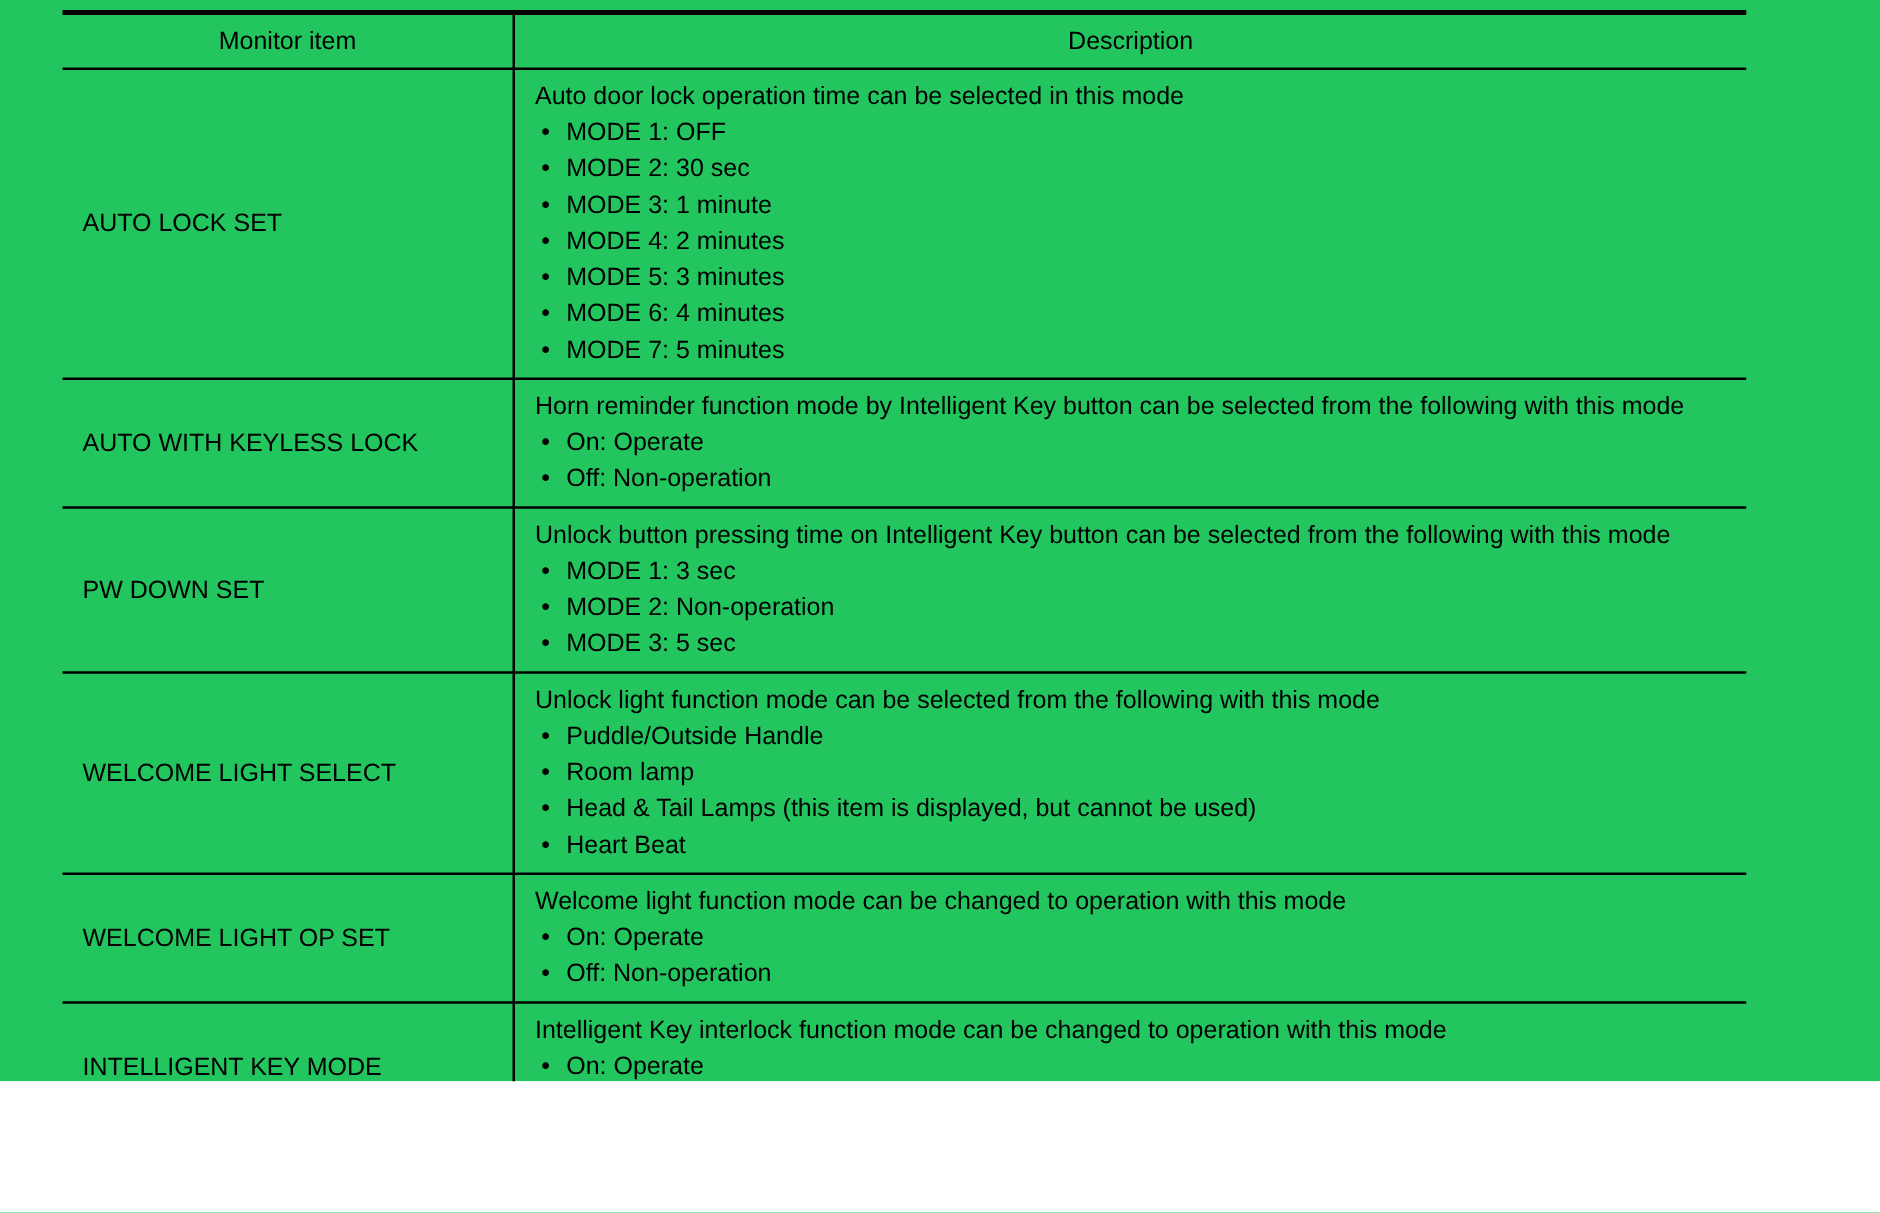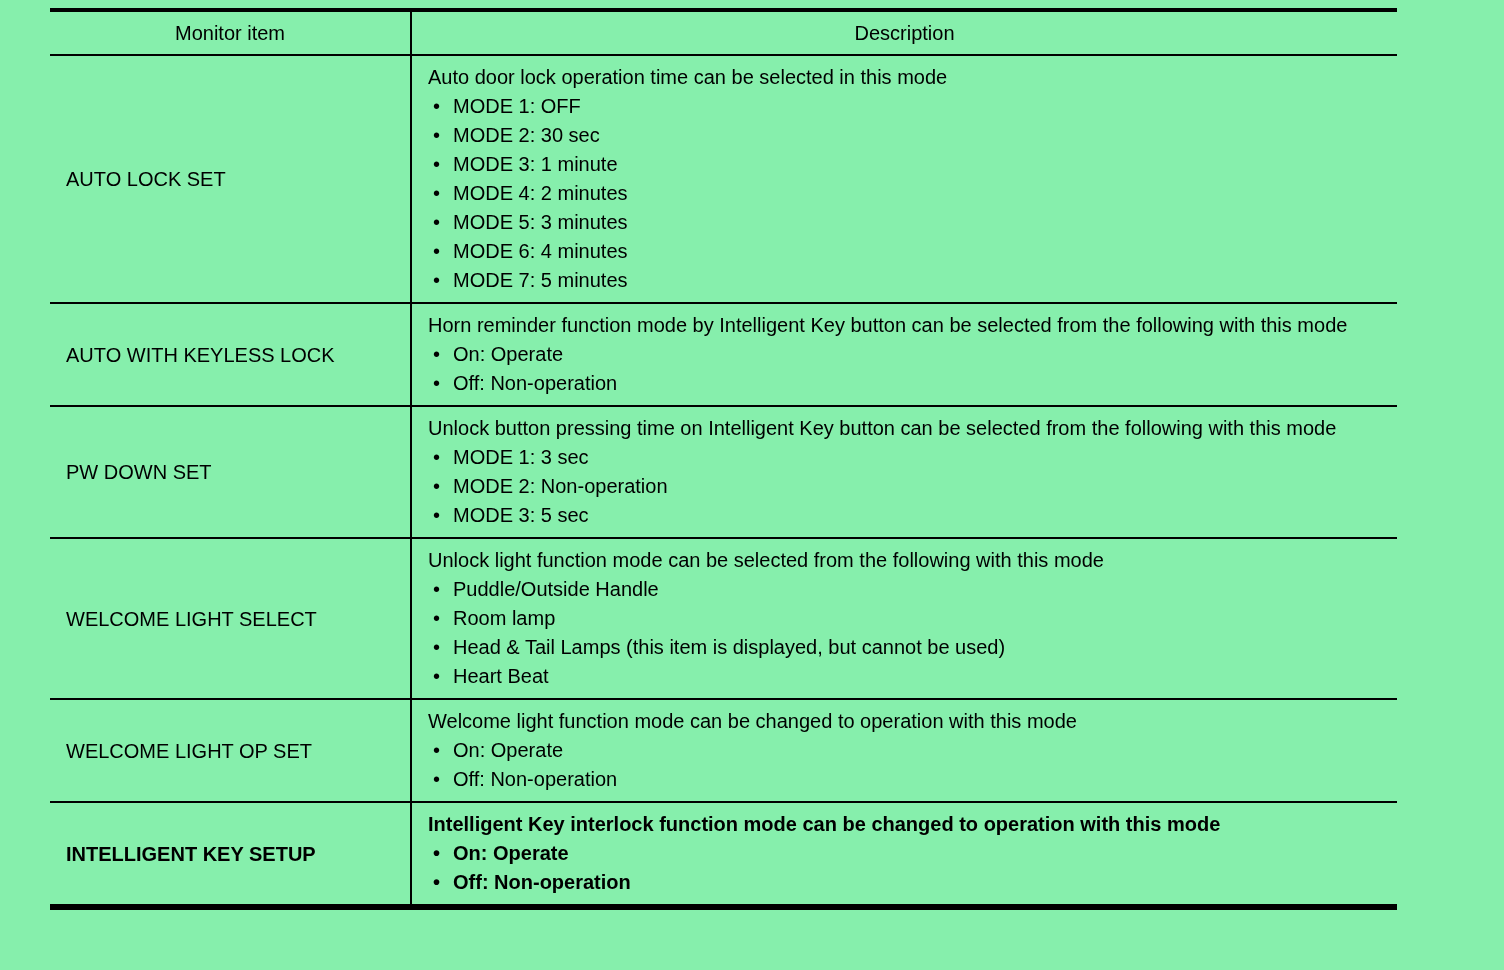--- a/index.html
+++ b/index.html
@@ -3,22 +3,22 @@
 <meta charset="utf-8">
 <style>
   html, body {
     margin: 0;
     padding: 0;
     background: #ffffff;
   }
   .page {
     position: relative;
     width: 1504px;
-    height: 970px;
-    background: #86efac;
+    height: 865px;
+    background: #22c55e;
     font-family: "Liberation Sans", sans-serif;
     color: #000000;
   }
   table.monitor-table {
     position: absolute;
     left: 50px;
     top: 8px;
     width: 1347px;
     border-collapse: collapse;
     table-layout: fixed;
@@ -39,21 +39,20 @@
     font-size: 20px;
   }
   th.item-col, td.item-cell {
     border-right: 2px solid #000000;
   }
   td {
     border-bottom: 2px solid #000000;
   }
   tbody tr:last-child td {
     border-bottom: none;
-    font-weight: bold;
   }
   td.item-cell {
     vertical-align: middle;
     padding: 0 20px 0 16px;
     line-height: 26px;
   }
   td.desc-cell {
     vertical-align: top;
     padding: 7px 12px 7px 16px;
     line-height: 29px;
@@ -187,21 +186,21 @@
               <span class="bullet-glyph">•</span>
               <span class="bullet-text">On: Operate</span>
             </div>
             <div class="bullet-row">
               <span class="bullet-glyph">•</span>
               <span class="bullet-text">Off: Non-operation</span>
             </div>
           </td>
         </tr>
         <tr>
-          <td class="item-cell">INTELLIGENT KEY SETUP</td>
+          <td class="item-cell">INTELLIGENT KEY MODE</td>
           <td class="desc-cell">
             <div class="intro">Intelligent Key interlock function mode can be changed to operation with this mode</div>
             <div class="bullet-row">
               <span class="bullet-glyph">•</span>
               <span class="bullet-text">On: Operate</span>
             </div>
             <div class="bullet-row">
               <span class="bullet-glyph">•</span>
               <span class="bullet-text">Off: Non-operation</span>
             </div>

